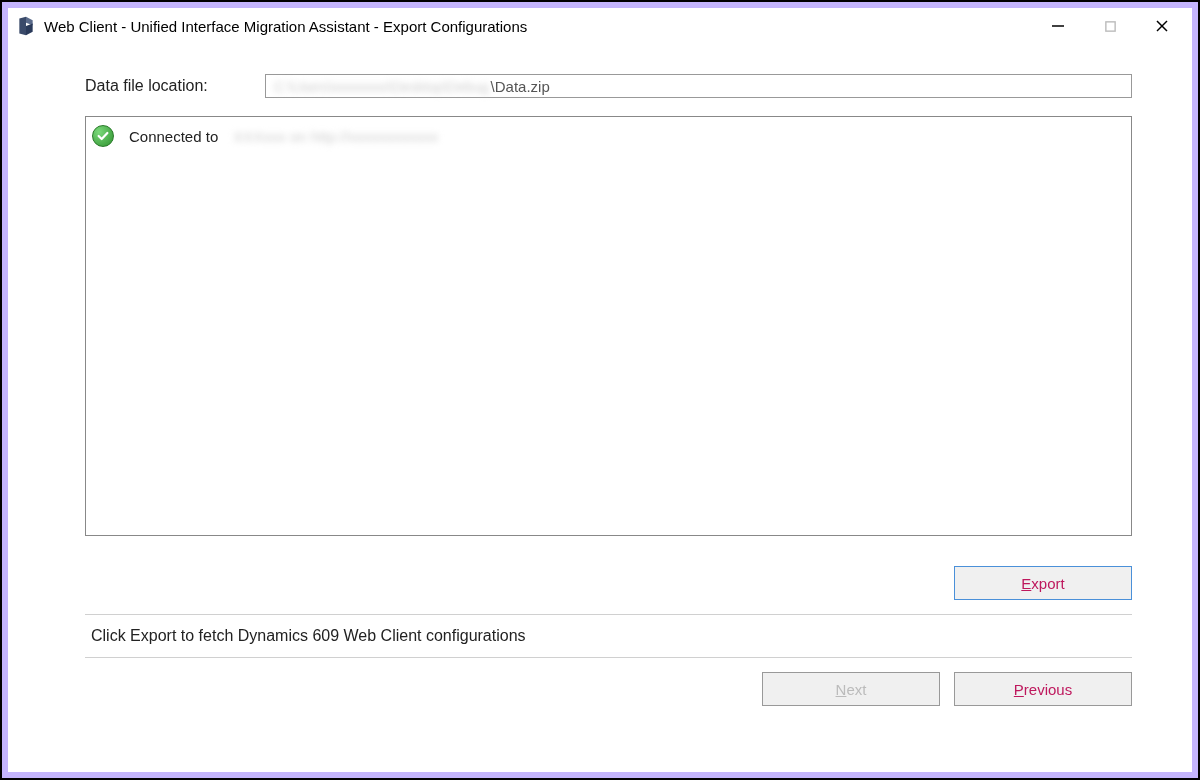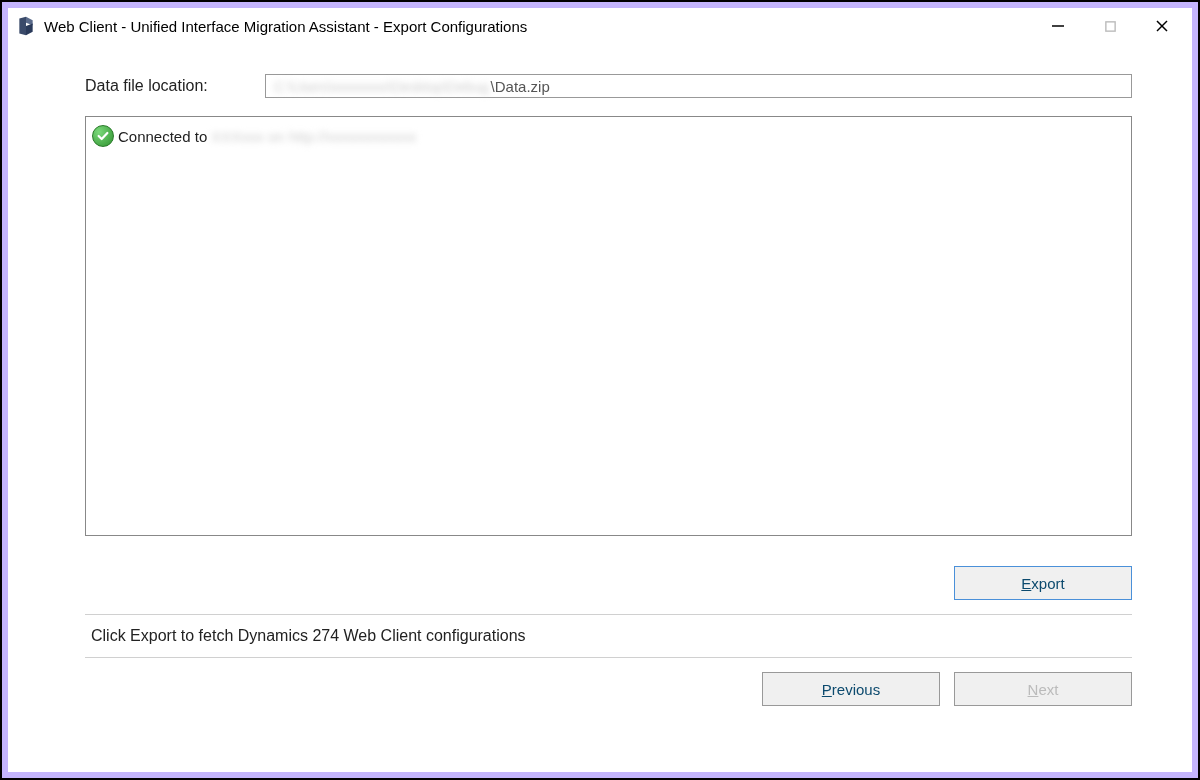--- a/index.html
+++ b/index.html
@@ -99,20 +99,21 @@
       border: 1px solid #888;
       height: 420px;
       padding: 8px 6px;
       background: #fff;
     }
     .log-row {
       display: flex;
       align-items: center;
       font-size: 15px;
       color: #222;
+      gap: 11px;
     }
     .check-icon {
       width: 22px;
       height: 22px;
       border-radius: 50%;
       background: radial-gradient(circle at 30% 30%, #7bd97b, #2e922e);
       display: flex;
       align-items: center;
       justify-content: center;
       margin-right: 4px;
@@ -134,21 +135,21 @@
       margin-top: 30px;
       padding-bottom: 14px;
       border-bottom: 1px solid #d0d0d0;
     }
     .btn {
       width: 178px;
       height: 34px;
       border: 1px solid #999;
       background: #f0f0f0;
       font-size: 15px;
-      color: #0c4a6e;
+      color: #be185d;
       cursor: pointer;
       display: flex;
       align-items: center;
       justify-content: center;
     }
     .btn.primary {
       border: 1.5px solid #4a90d9;
       background: #f0f0f0;
     }
     .btn.disabled {
@@ -225,25 +226,25 @@
         <span class="blurred-text">XXXxxx on http://xxxxxxxxxxxx</span>
       </div>
     </div>
 
     <div class="export-row">
       <button class="btn primary">
           <span><span class="ul">E</span><span>xport</span></span>
         </button>
     </div>
 
-    <div class="hint-row">Click Export to fetch Dynamics 274 Web Client configurations</div>
+    <div class="hint-row">Click Export to fetch Dynamics 609 Web Client configurations</div>
 
     <div class="nav-row">
+      <button class="btn disabled">
+          <span><span class="ul">N</span><span>ext</span></span>
+        </button>
       <button class="btn">
           <span><span class="ul">P</span><span>revious</span></span>
         </button>
-      <button class="btn disabled">
-          <span><span class="ul">N</span><span>ext</span></span>
-        </button>
     </div>
 
   </div>
 </div>
 
 </body></html>

